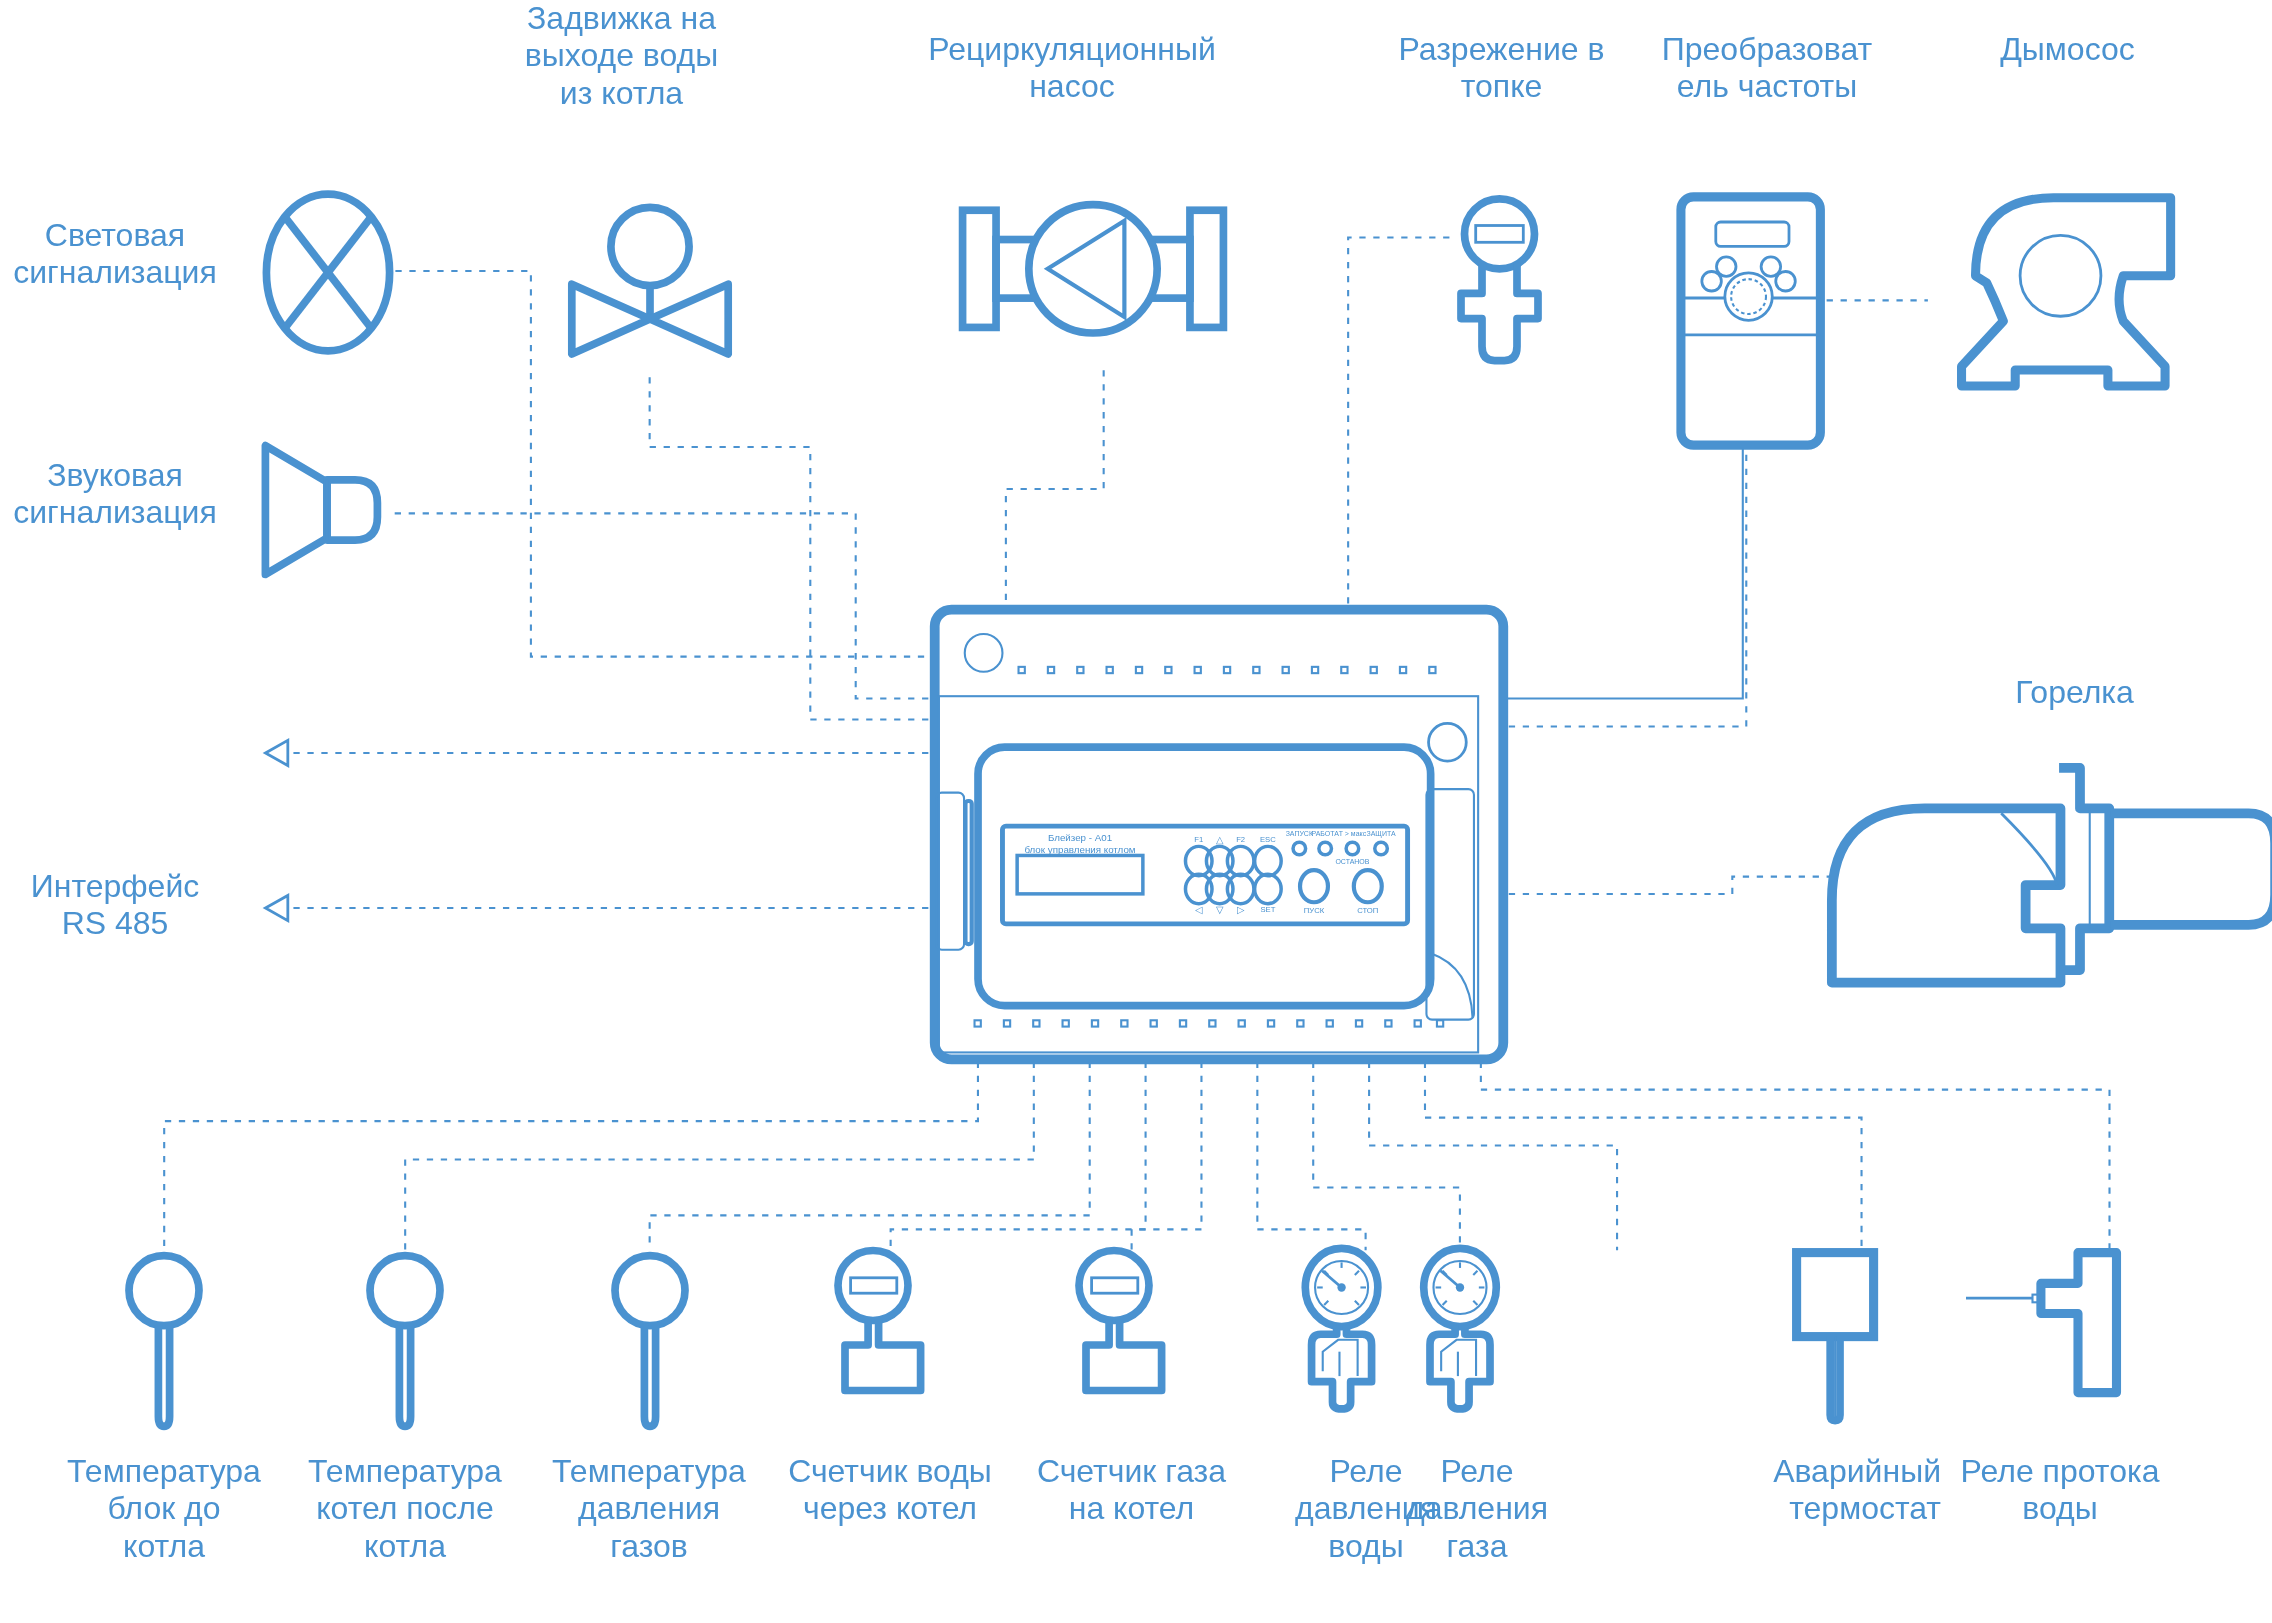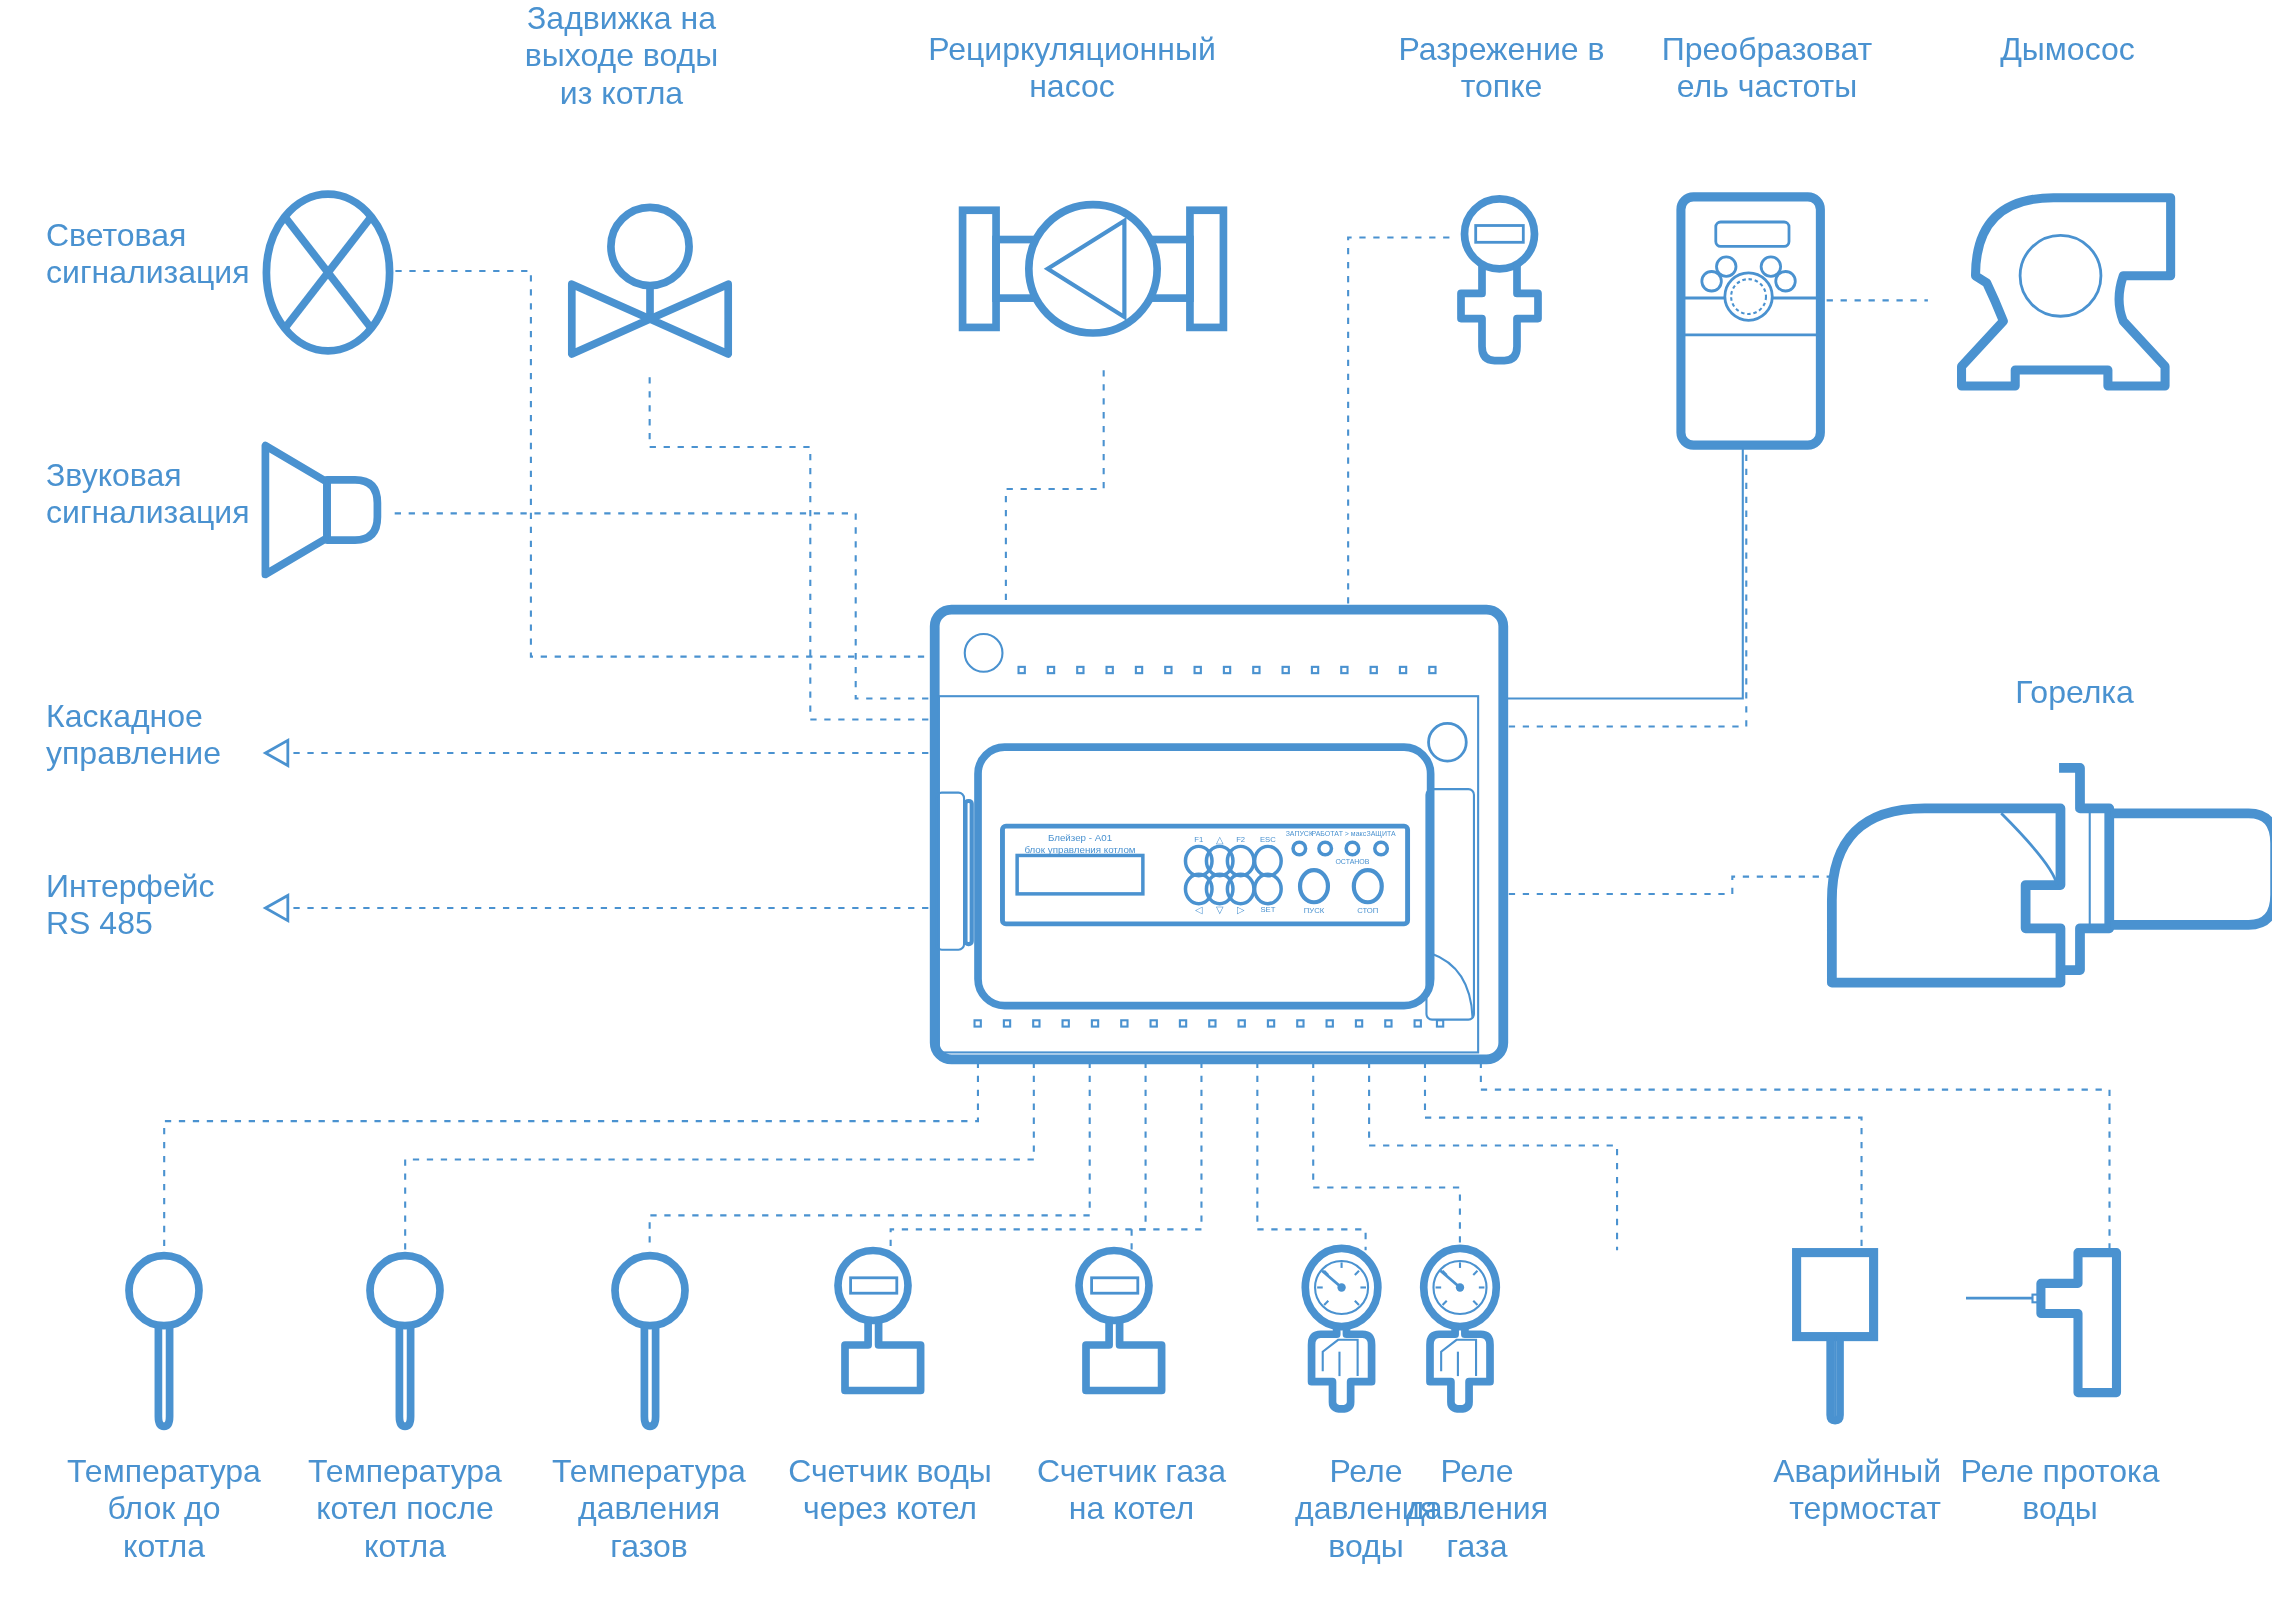--- a/index.html
+++ b/index.html
@@ -1,19 +1,19 @@
 <!DOCTYPE html>
 <html style="font-size:11.2px"><head>
 <meta charset="utf-8">
 <style>
   html,body{margin:0;padding:0;background:#ffffff;}
   body{font-family:"Liberation Sans", sans-serif;}
   #stage{position:relative;width:2273px;height:1622px;background:#fff;overflow:hidden;}
   .lbl{position:absolute;color:#4a92d0;font-size:32px;line-height:1.17;text-align:center;font-family:"Liberation Sans",sans-serif;}
-  .lbl.r{text-align:left;padding-left:46px;}
+  .lbl.r{text-align:center;}
   .icon{position:absolute;}
   svg{display:block;overflow:visible;}
   .wire{position:absolute;left:0;top:0;width:2273px;height:1624px;pointer-events:none;}
 </style>
 </head>
 <body>
 
 <div id="stage">
 
   <svg class="wire" viewBox="0 0 3254 2325">
@@ -82,24 +82,20 @@
     <div>Дымосос</div>
   </div>
 
   <div class="lbl r" style="left:0px;top:217px;width:230px;">
     <div>Световая</div>
       <div>сигнализация</div>
   </div>
   <div class="lbl r" style="left:0px;top:457px;width:230px;">
     <div>Звуковая</div>
       <div>сигнализация</div>
-  </div>
-  <div class="lbl r" style="left:0px;top:698px;width:230px;">
-    <div>Каскадное</div>
-      <div>управление</div>
   </div>
   <div class="lbl r" style="left:0px;top:856px;width:230px;margin-top:12px;">
     <div>Интерфейс</div>
       <div>RS 485</div>
   </div>
 
   <div class="lbl" style="left:1949px;top:674px;width:251px;">
     <div>Горелка</div>
   </div>
 

